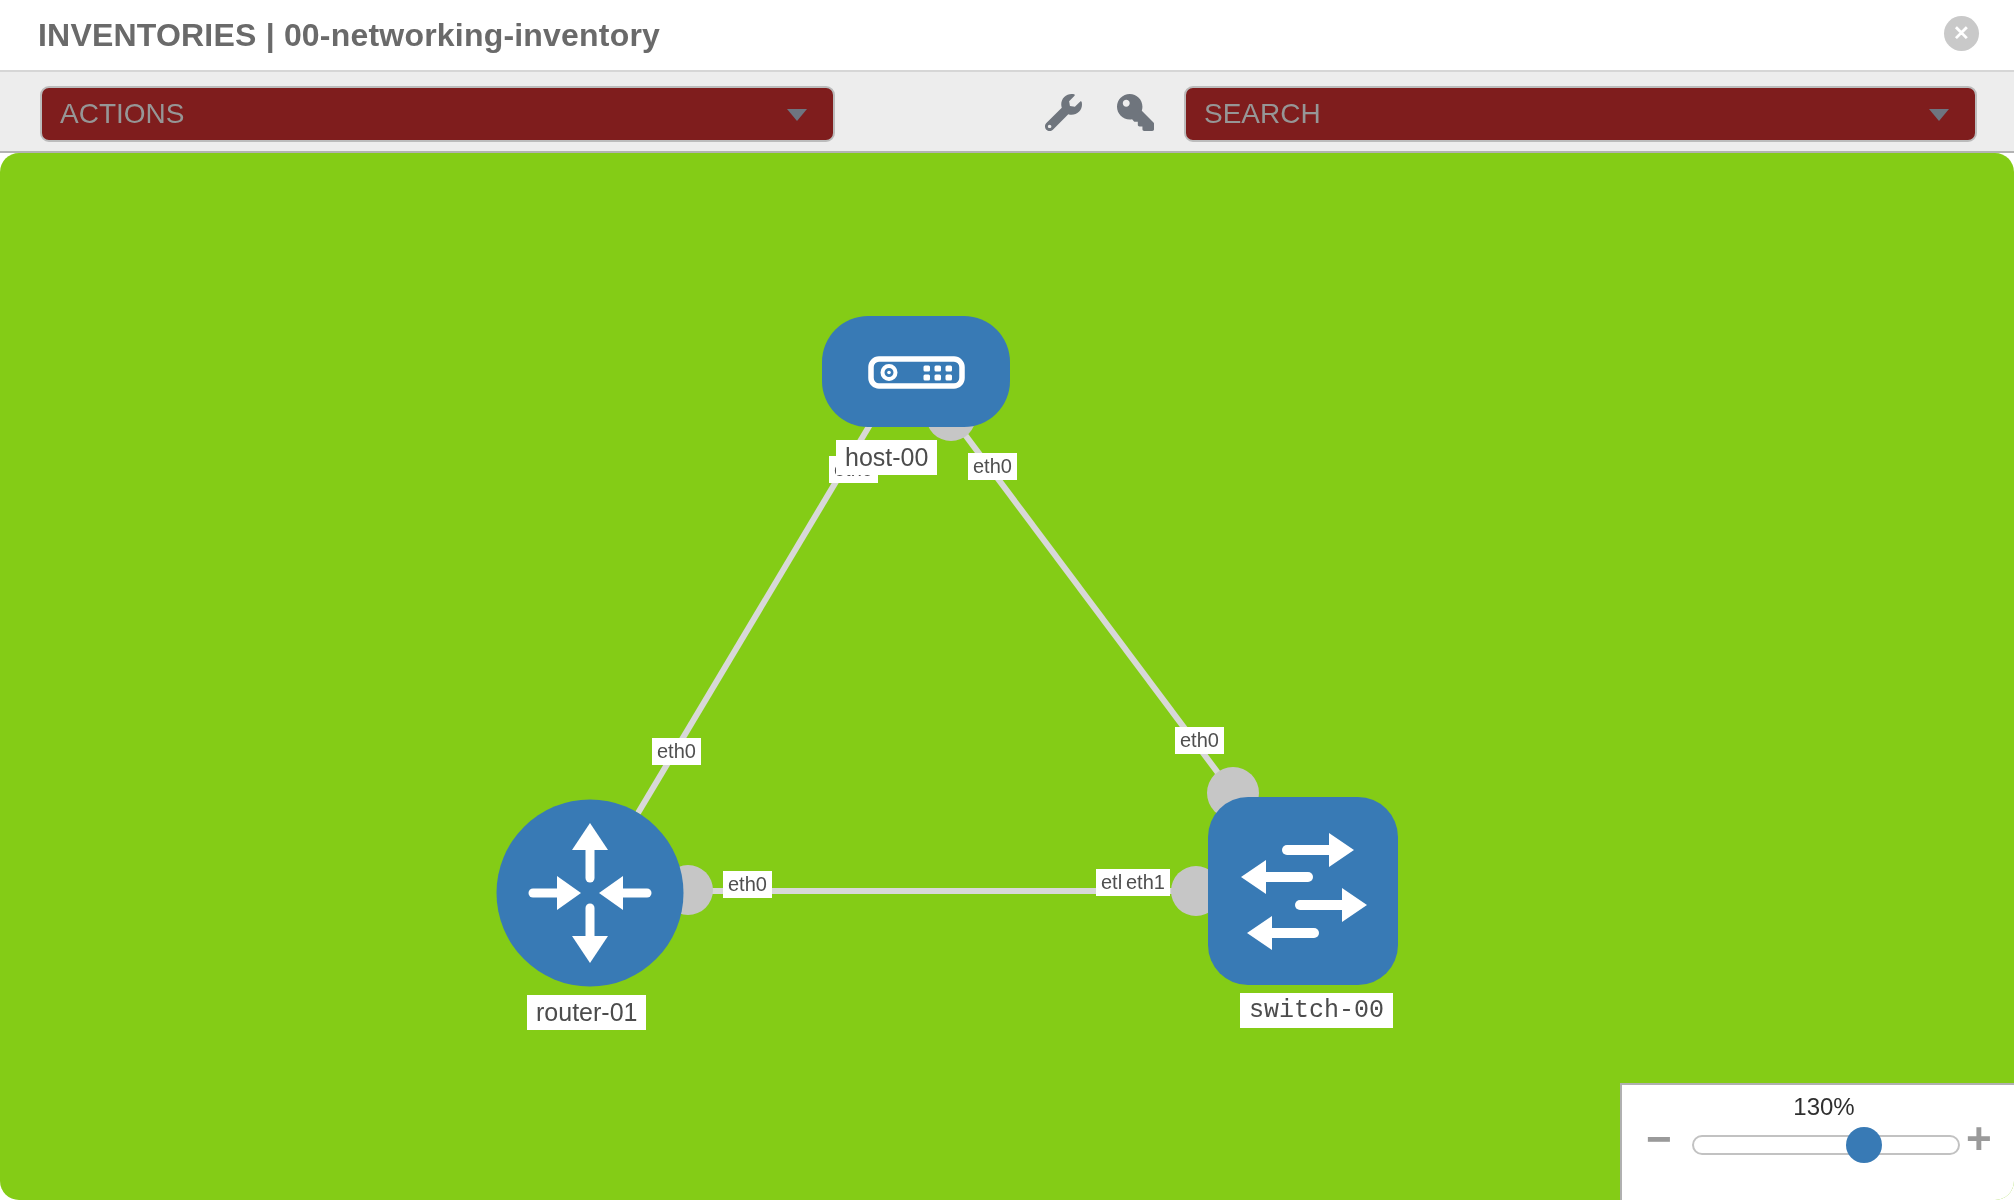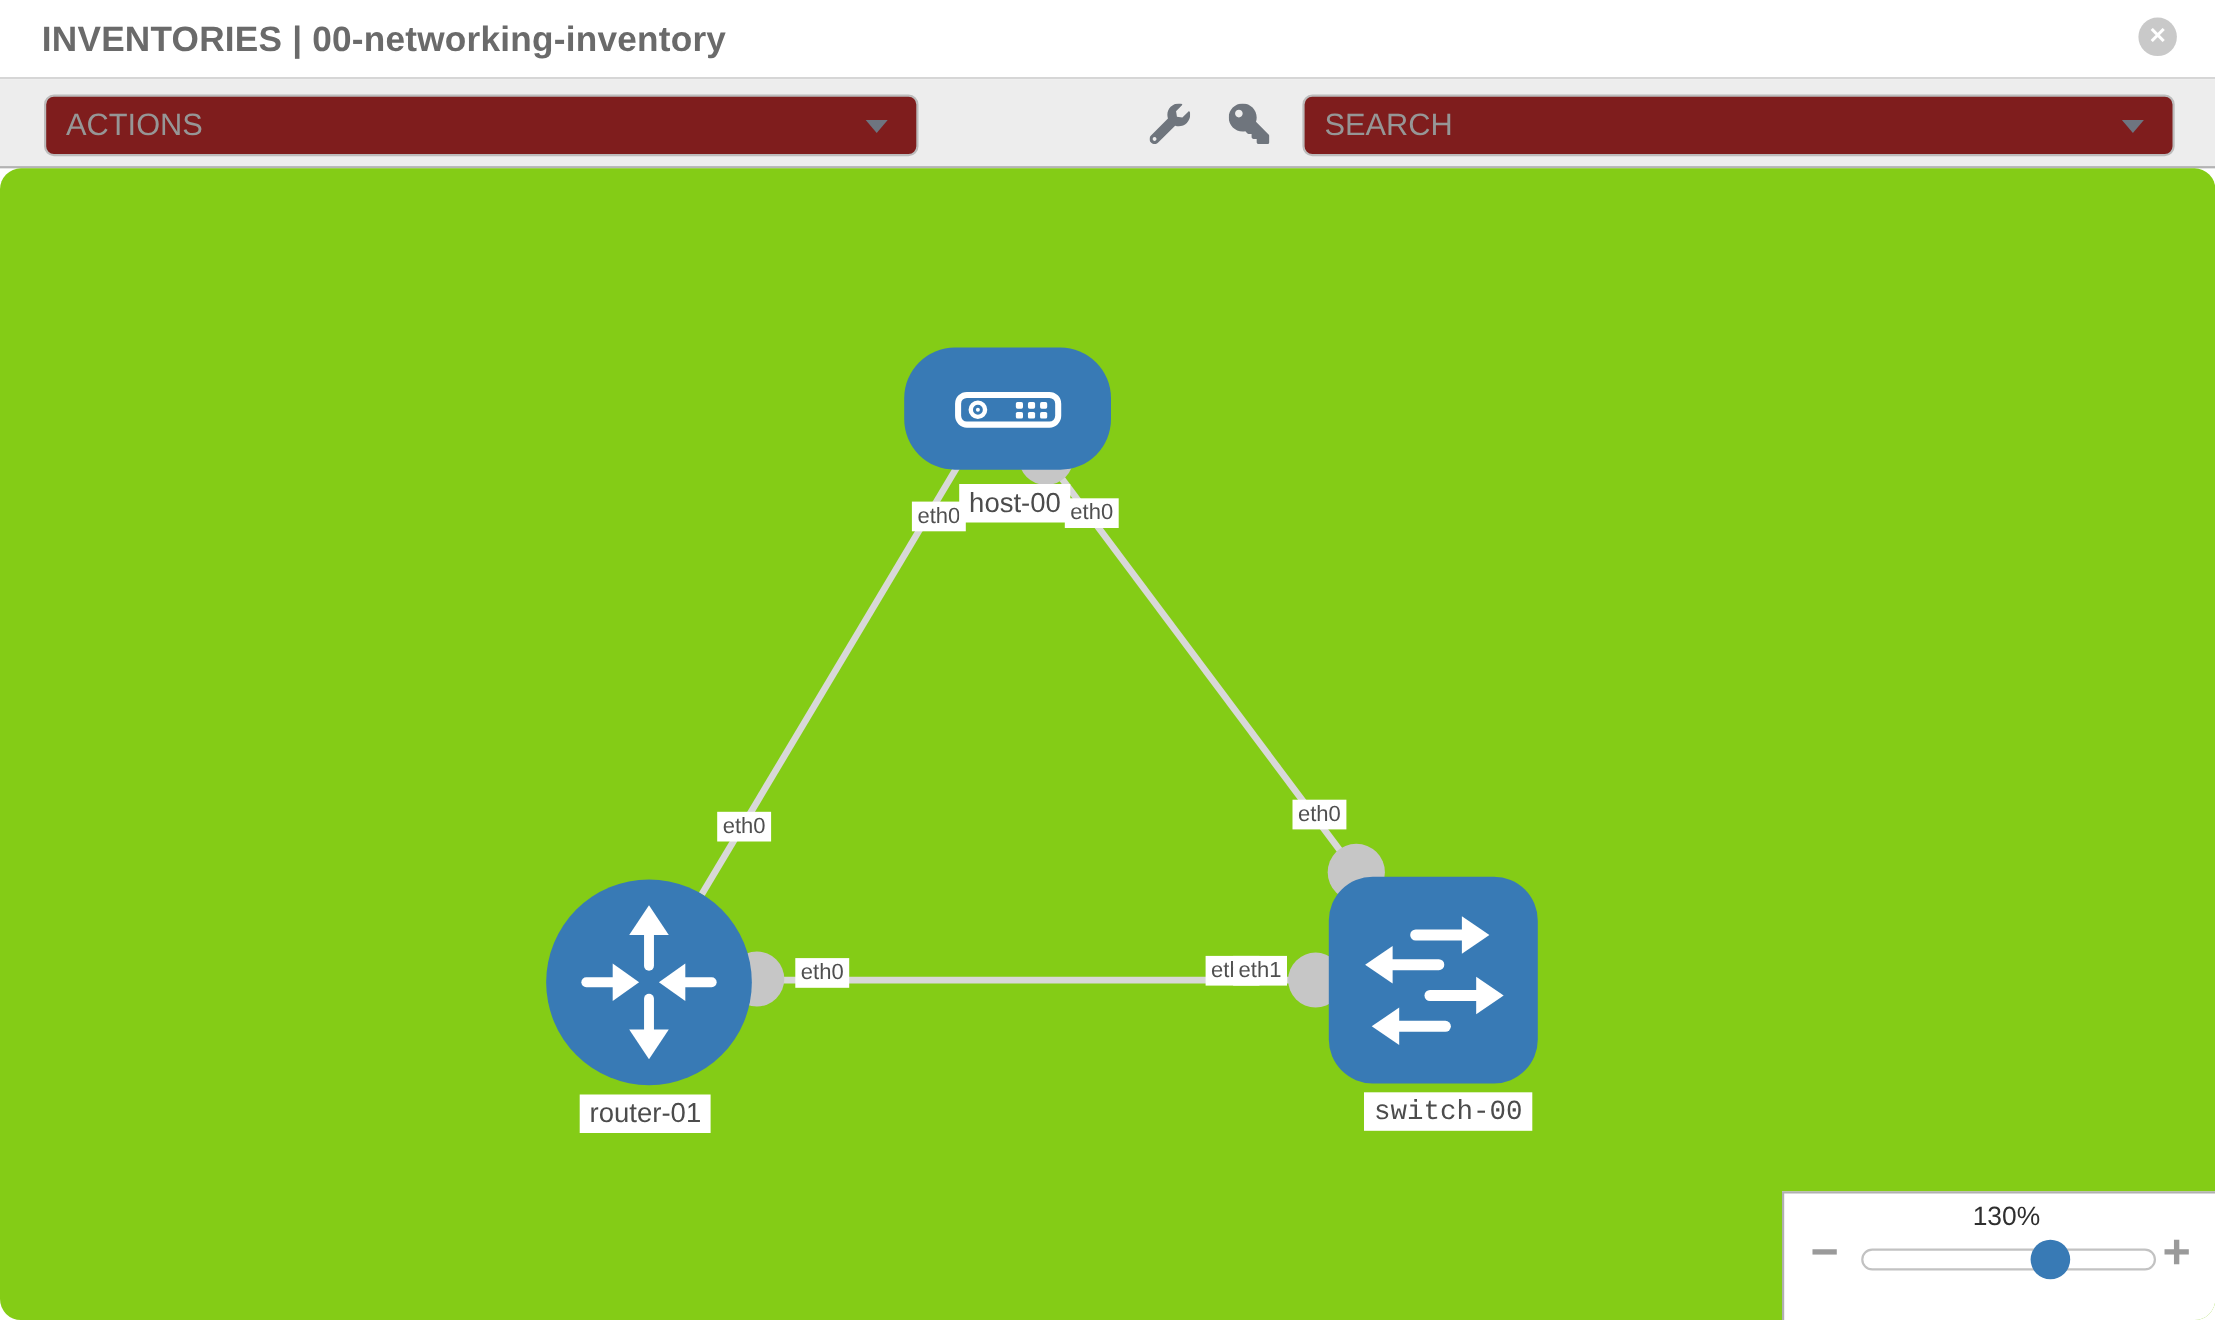--- a/index.html
+++ b/index.html
@@ -32,21 +32,21 @@
 
   
   .canvas{position:absolute;top:153px;left:0;width:2014px;height:1047px;
        background:#84cc16;overflow:hidden;border-radius:19px;}
   .topo{position:absolute;top:0;left:0;}
 
   
   .chip{position:absolute;background:#fff;color:#4f4f4f;font-size:20px;
        padding:2px 5px;white-space:nowrap;}
   .chip.node-label{font-size:25px;color:#4c4c4c;padding:3px 9px;}
-  #lbl-host{left:872px;top:287px;}
+  #lbl-host{left:836px;top:287px;}
   #if-host-left{left:829px;top:303px;}
   #if-host-right{left:968px;top:300px;}
   #if-router-top{left:652px;top:585px;}
   #if-router-right{left:723px;top:718px;}
   #if-switch-top{left:1175px;top:574px;}
   #if-switch-back{left:1096px;top:716px;}
   #if-switch-front{left:1121px;top:716px;}
   #lbl-router{left:527px;top:842px;}
   #lbl-switch{left:1240px;top:840px;font-family:Liberation Mono, monospace;}
 

